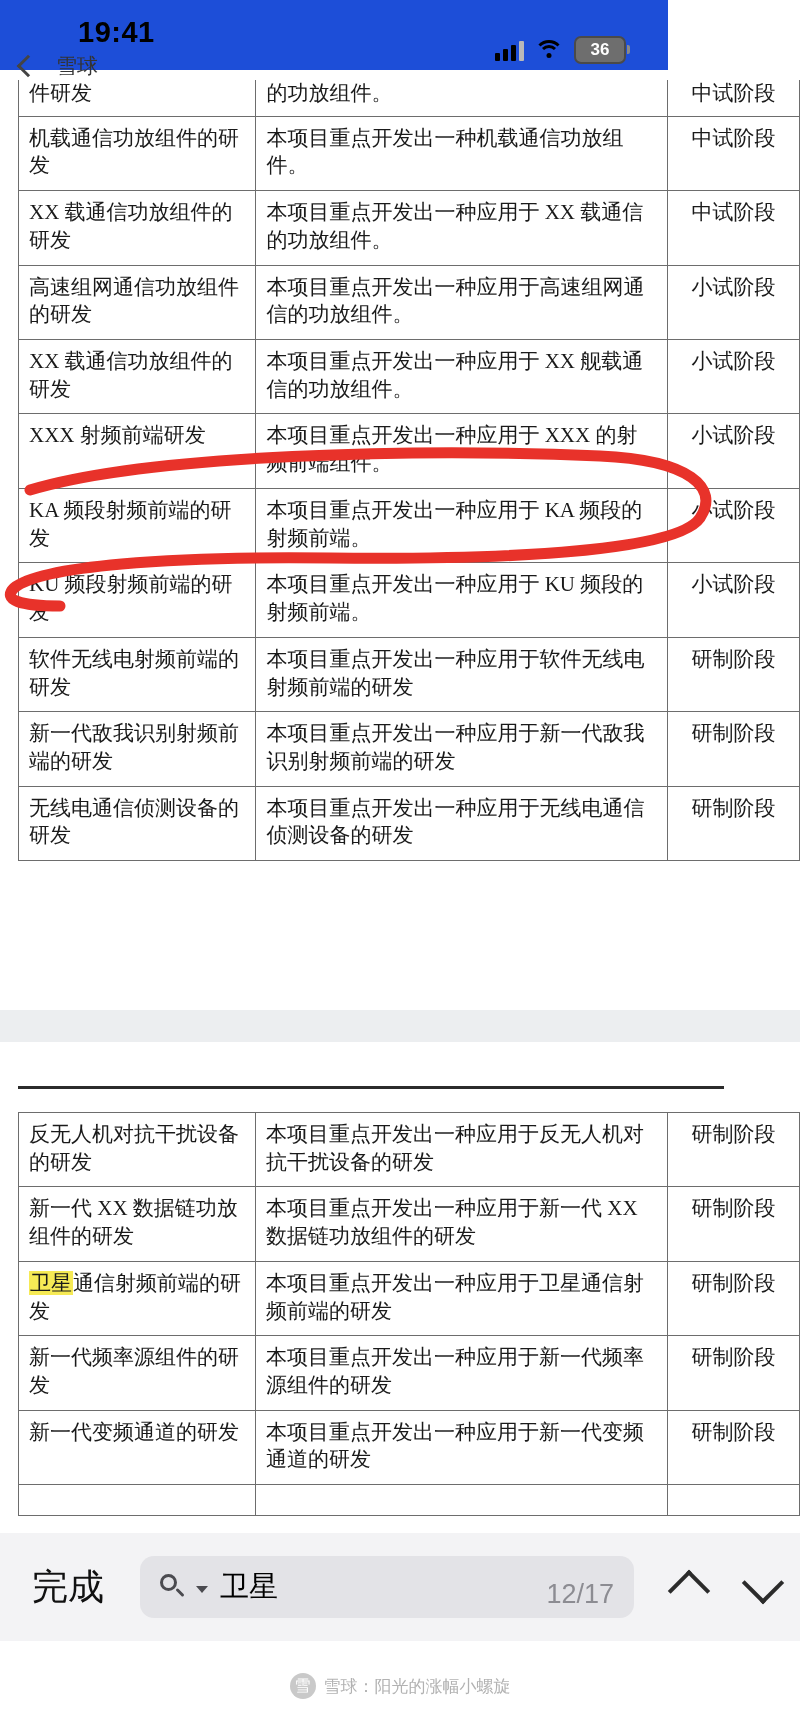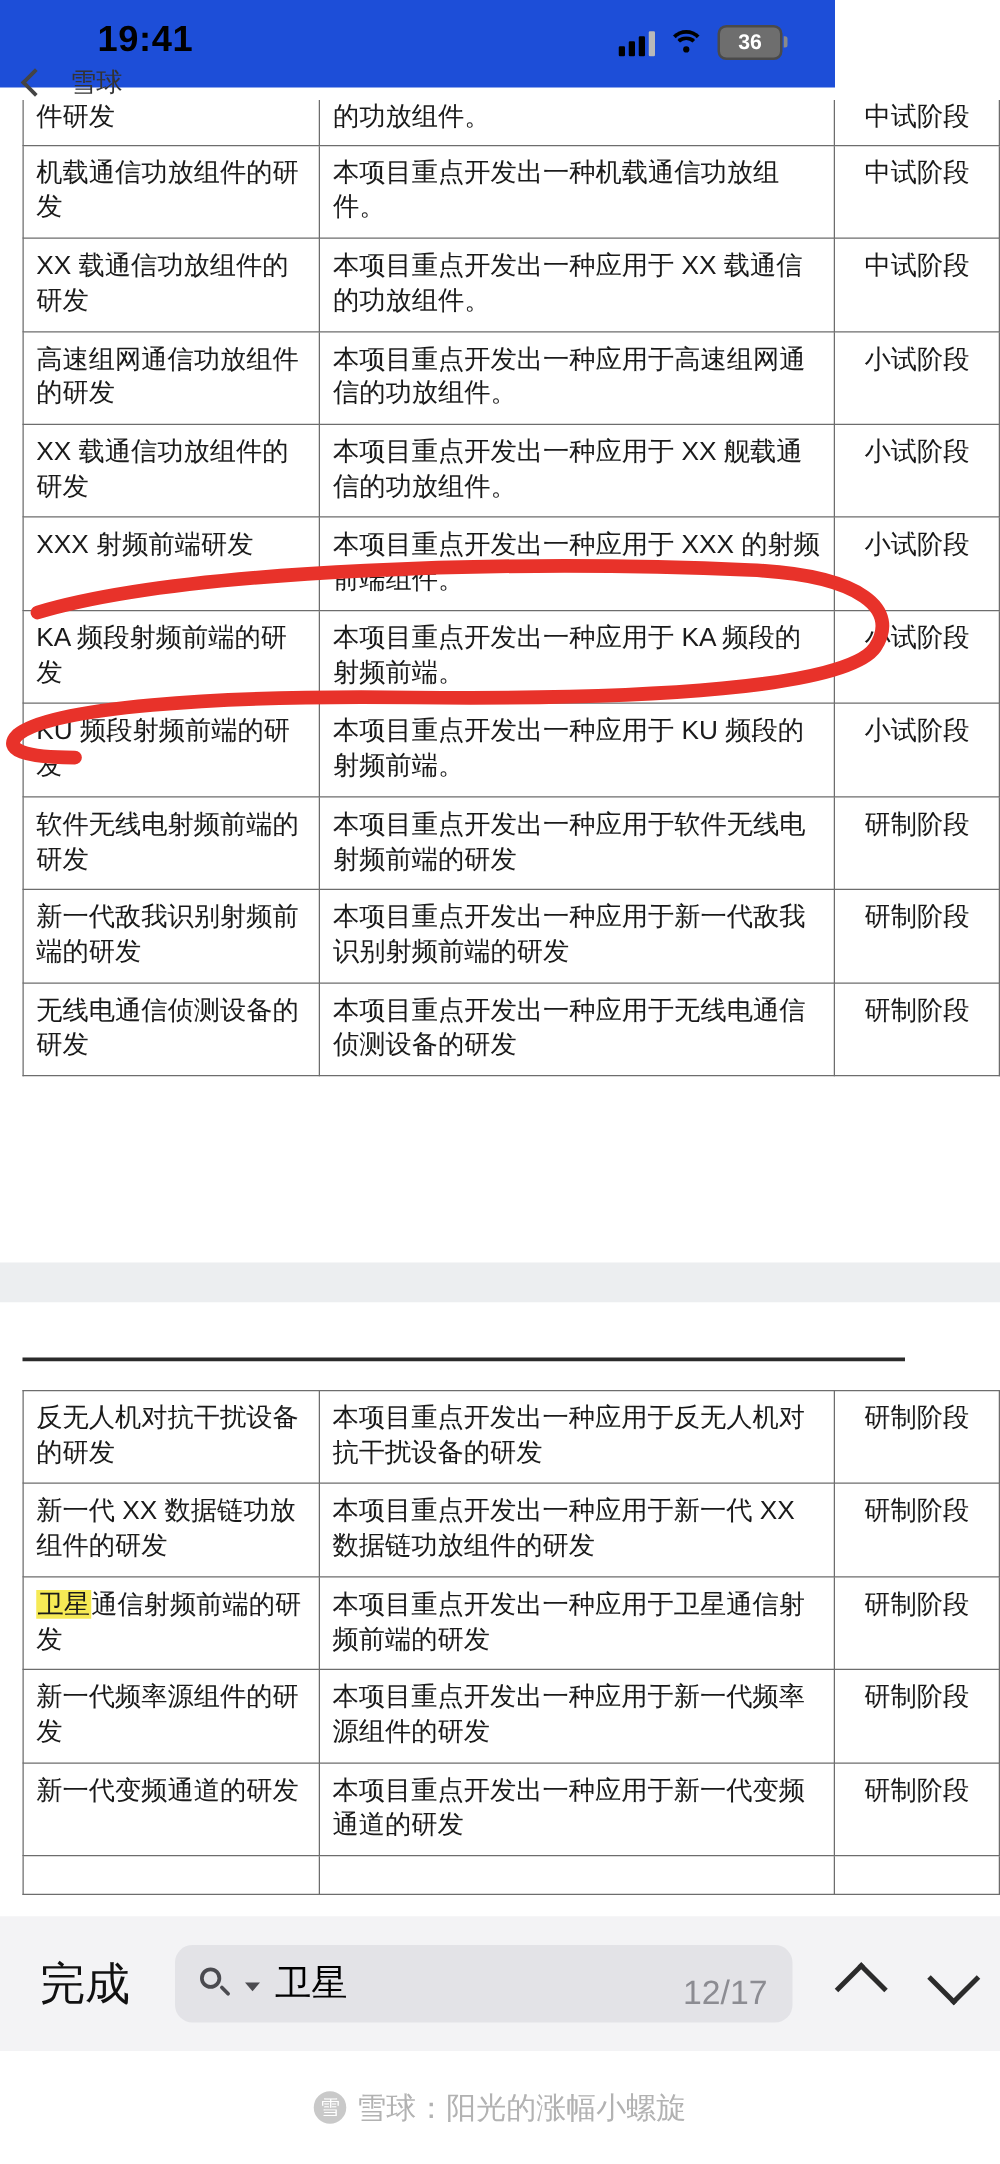--- a/index.html
+++ b/index.html
@@ -28,21 +28,21 @@
     left: 78px;
     top: 16px;
     font-size: 29px;
     font-weight: bold;
     color: #000;
     letter-spacing: 0.5px;
   }
   .status-right {
     position: absolute;
     right: 42px;
-    top: 20px;
+    top: 36px;
     display: flex;
     align-items: center;
     gap: 12px;
   }
   .bars {
     display: flex;
     align-items: flex-end;
     gap: 3px;
     height: 22px;
   }
@@ -138,21 +138,21 @@
     top: 1010px;
     width: 800px;
     height: 32px;
     background: #eceef0;
   }
   .page2 { top: 1042px; height: 520px; }
 
   table.doc-table {
     border-collapse: collapse;
     table-layout: fixed;
-    font-family: Liberation Sans, sans-serif;
+    font-family: Liberation Serif, serif;
   }
   table.doc-table td {
     border: 1px solid #6d6d6d;
     padding: 8px 10px 10px 10px;
     font-size: 21px;
     line-height: 1.32;
     color: #1a1a1a;
     vertical-align: top;
   }
   td.c1 { width: 230px; }
@@ -305,21 +305,21 @@
     height: 26px;
     border-radius: 50%;
     background: #c9c9c9;
     color: #fff;
     font-size: 16px;
     display: flex;
     align-items: center;
     justify-content: center;
   }
   .footer-text {
-    font-size: 24px;
+    font-size: 17px;
     color: #b2b2b2;
   }
 </style>
 </head>
 <body>
 
 <div class="status-bar">
   <div class="status-time">19:41</div>
   <div class="status-right">
     <div class="bars">

